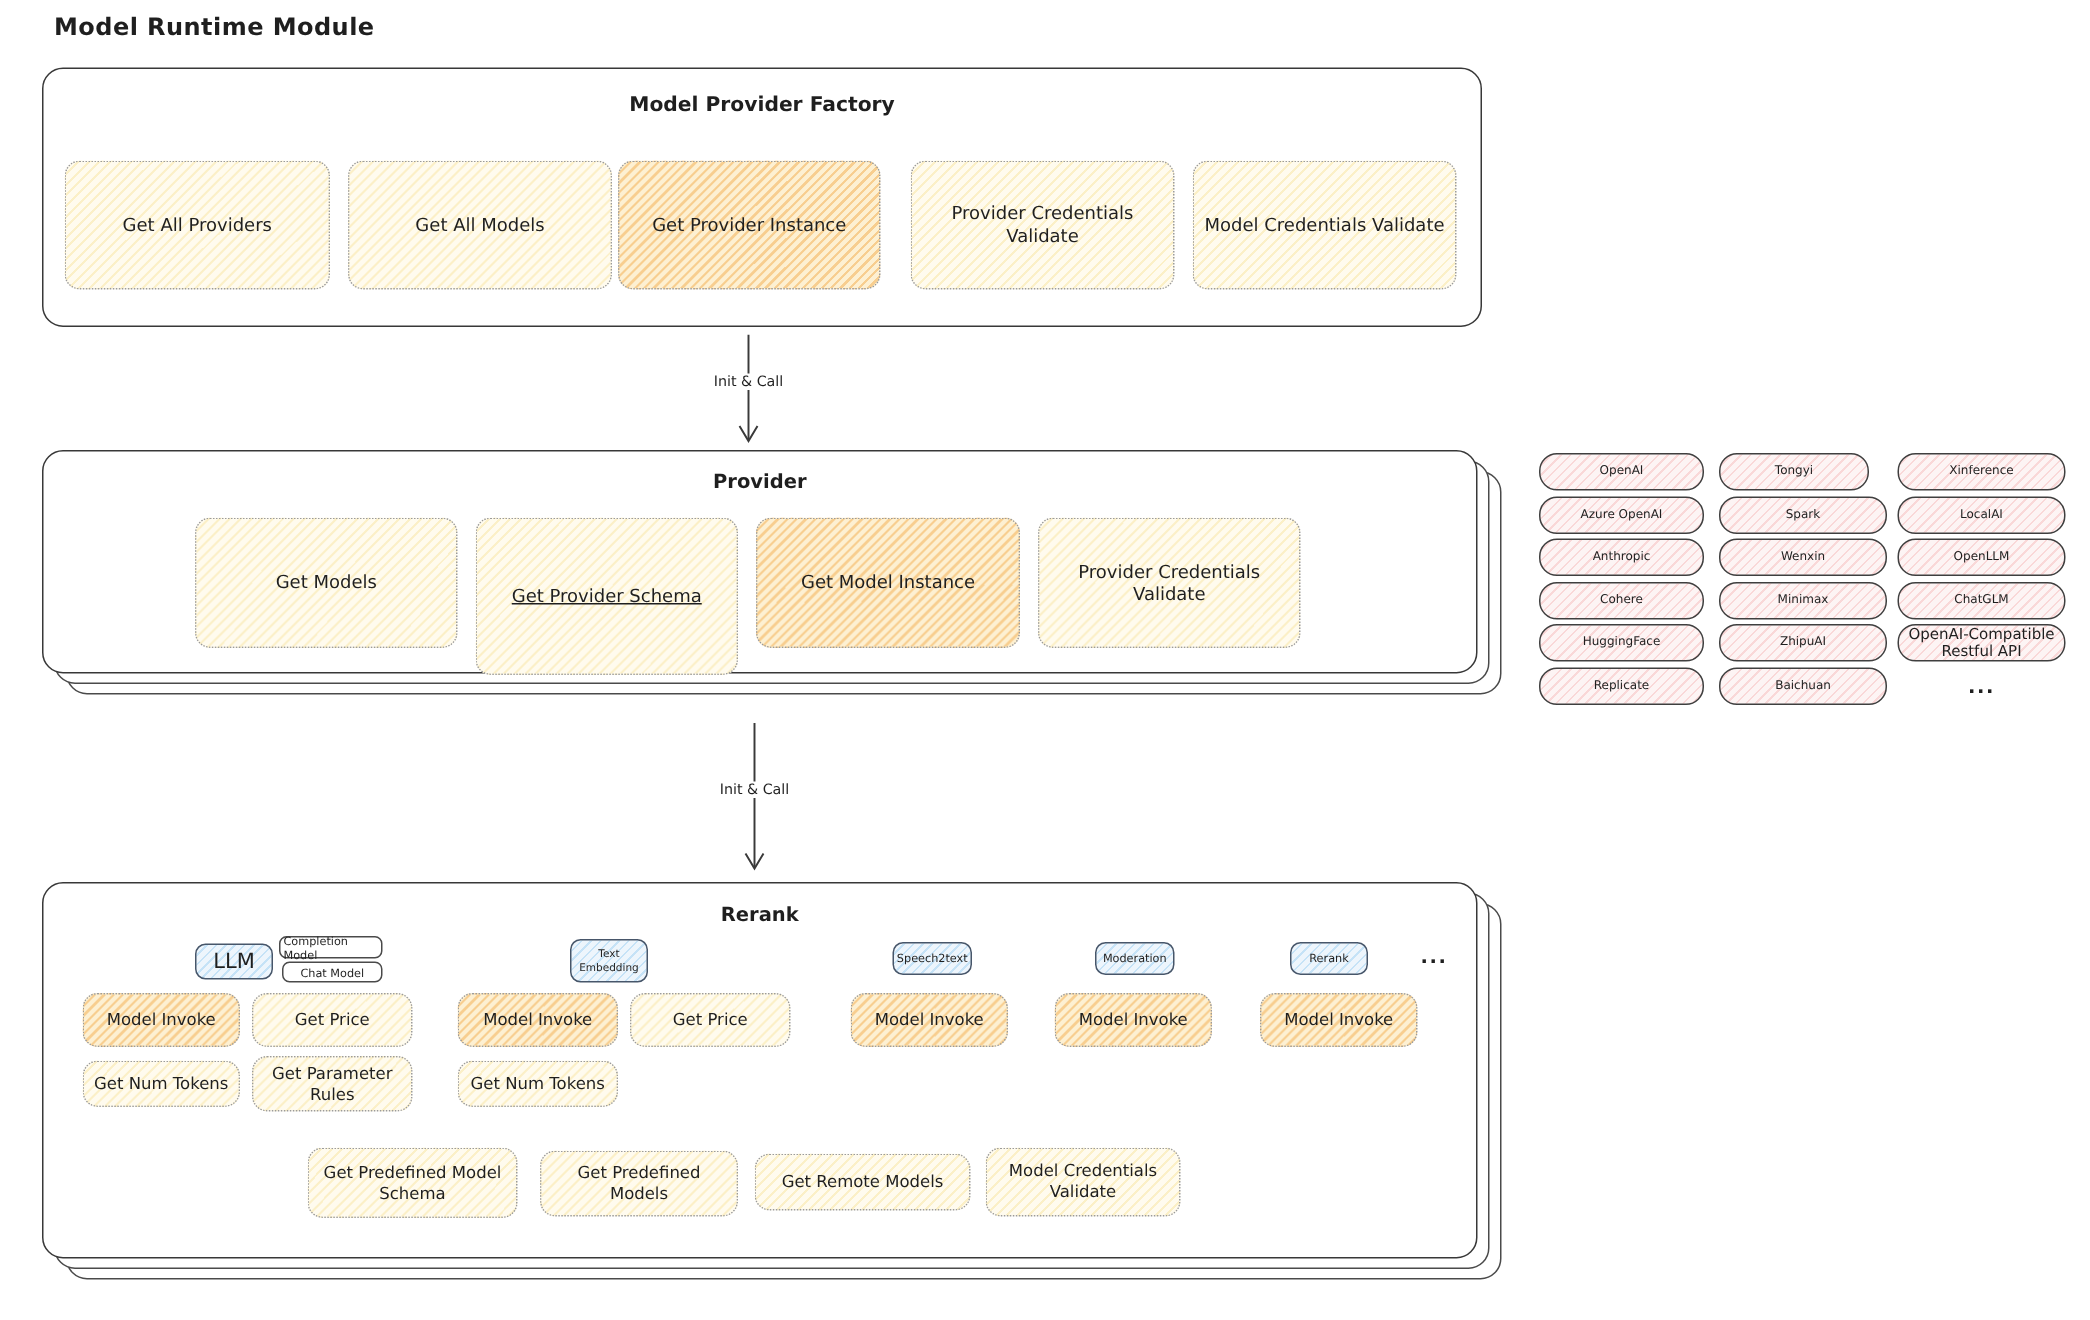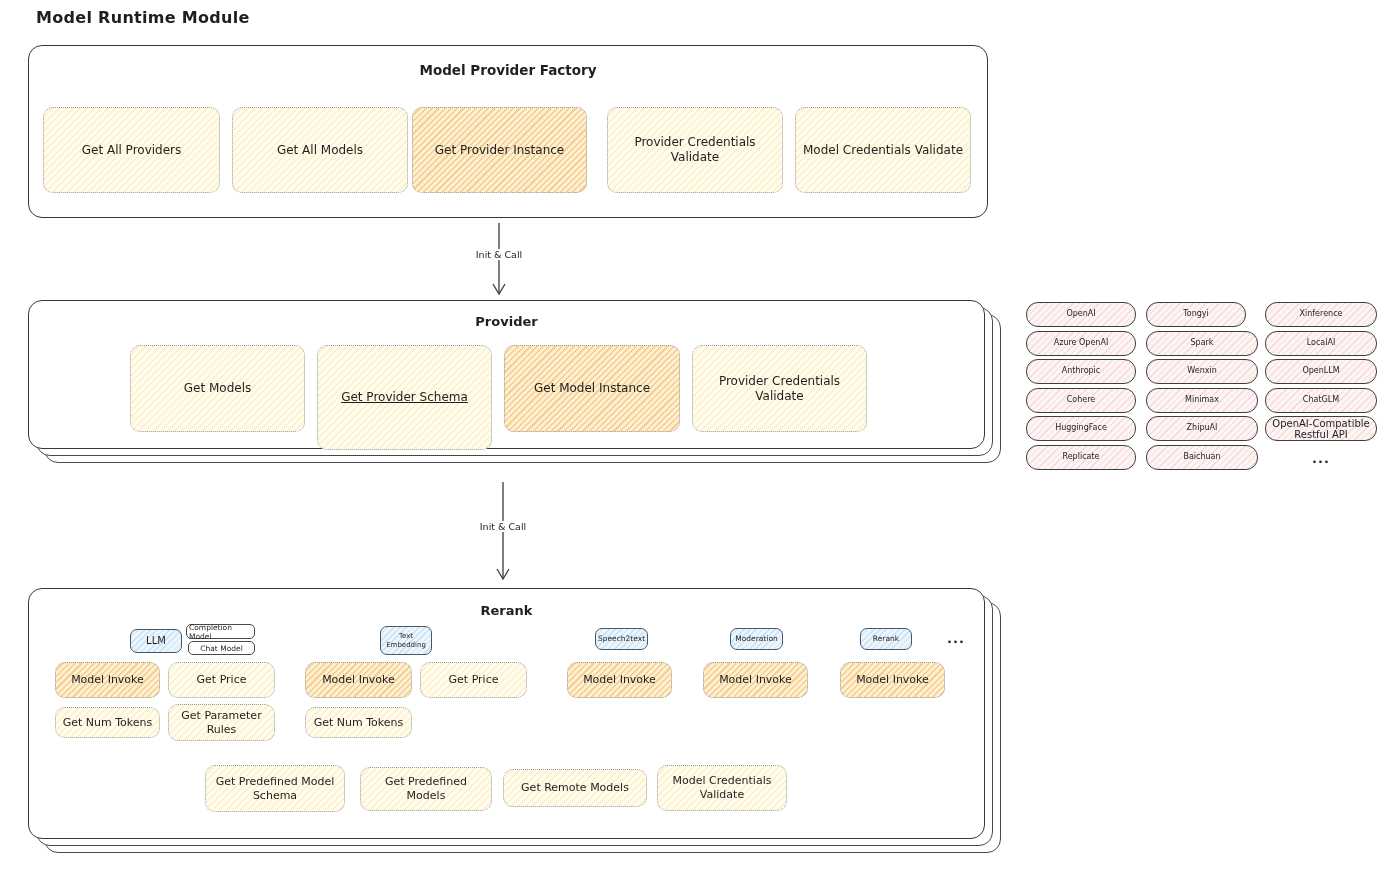--- a/index.html
+++ b/index.html
@@ -24,21 +24,21 @@
   .fill-blue{background-color:#edf5fc;background-image:repeating-linear-gradient(135deg,rgba(158,208,242,0.50) 0 1.2px,transparent 1.2px 4.4px);}
   .pill{
     border:1.4px solid #3f3f3f;border-radius:12px;
     display:flex;align-items:center;justify-content:center;text-align:center;
     font-size:8px;line-height:1.1;padding:1px 3px;
   }
   .pill.longtext{font-size:10px;}
   .badge{
     border:1.3px solid #47566a;border-radius:7px;
     display:flex;align-items:center;justify-content:center;text-align:center;
-    font-size:10px;line-height:1.15;padding:1px 2px;
+    font-size:14px;line-height:1.15;padding:1px 2px;
   }
   .badge-white{background:#ffffff;border:1.1px solid #4a4a4a;border-radius:5px;
     display:flex;align-items:center;justify-content:center;font-size:7.5px;padding:0 2px;}
   .conn-label{
     text-align:center;font-size:9.5px;background:#ffffff;padding:0 2px;line-height:1.2;
   }
   .ellipsis{display:flex;align-items:center;justify-content:center;font-size:13px;font-weight:700;letter-spacing:1px;}
   svg{display:block;}
 </style>
 </head>

